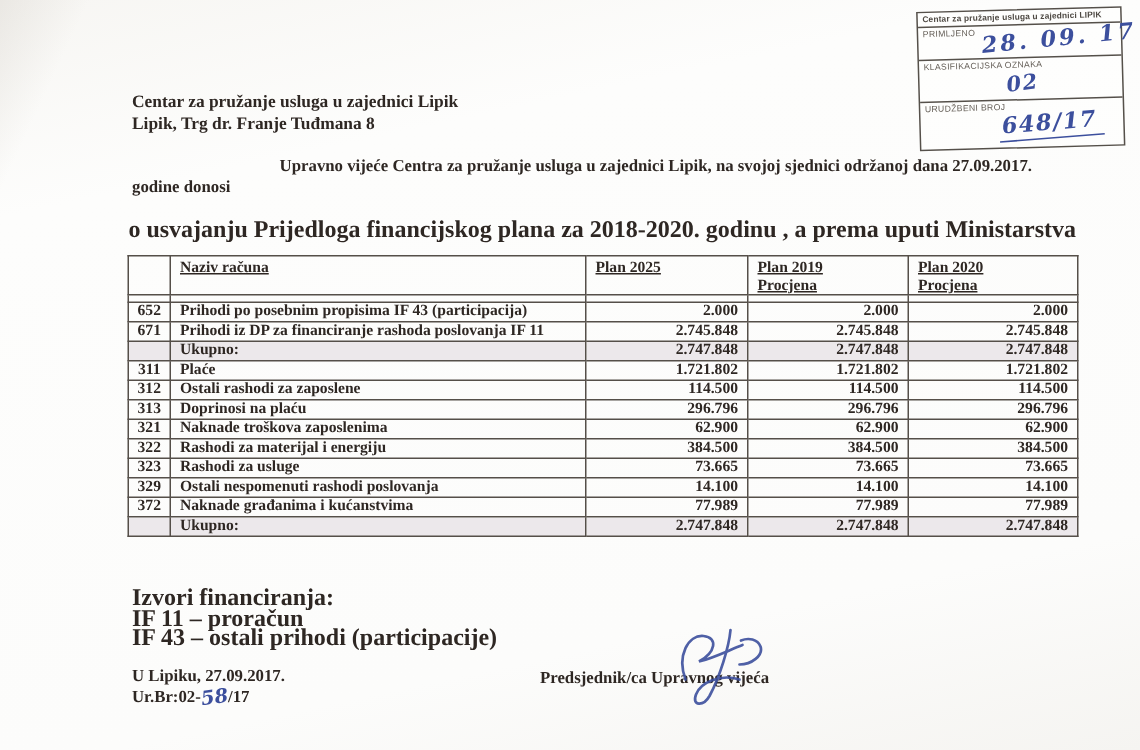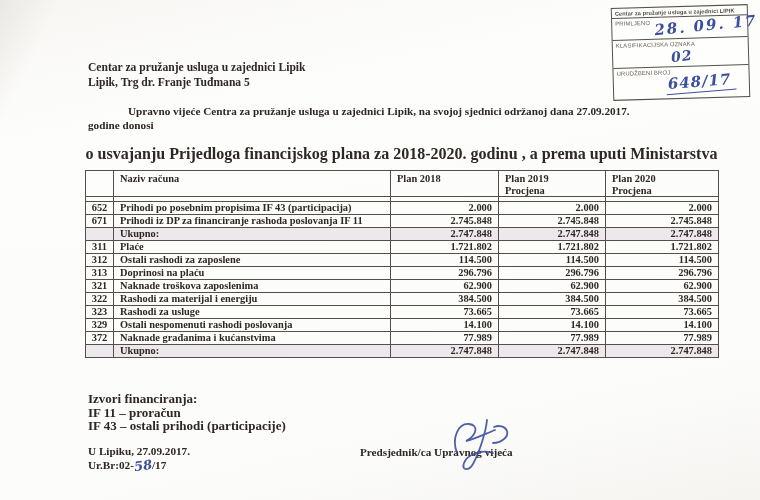--- a/index.html
+++ b/index.html
@@ -35,38 +35,38 @@
   .hand{
     font-family:"DejaVu Serif",serif;font-style:italic;
     color:#3c4f9d;font-weight:bold;
   }
   .hand-date{position:absolute;left:42px;top:0px;font-size:15px;transform:rotate(-4deg);letter-spacing:2px;white-space:nowrap;}
   .hand-class{position:absolute;left:58px;top:9px;font-size:14px;transform:rotate(-6deg);letter-spacing:1px;}
   .hand-number{position:absolute;left:52px;top:6px;font-size:15px;transform:rotate(-3deg);letter-spacing:1px;border-bottom:1px solid #3c4f9d;padding:0 4px 1px 2px;}
   
   .letterhead{position:absolute;left:88px;top:61px;font-weight:bold;font-size:11.6px;line-height:14.5px;}
   .intro{position:absolute;left:88px;top:105px;width:600px;font-weight:bold;font-size:11.2px;line-height:13.5px;}
-  .intro .indent{text-indent:40px;}
+  .intro .indent{text-indent:40px;text-align:right;}
   .doc-title{position:absolute;left:85px;top:131px;width:633px;text-align:center;font-weight:bold;font-size:11.6px;letter-spacing:.4px;}
   .doc-subtitle{position:absolute;left:85px;top:145px;width:633px;text-align:center;font-weight:bold;font-size:16px;}
   
   .fin-table{position:absolute;left:85px;top:170px;}
   table{border-collapse:collapse;table-layout:fixed;width:633px;font-family:"Liberation Serif","DejaVu Serif",serif;}
   th,td{border:1px solid #554f49;font-size:10.4px;font-weight:bold;color:#2e2723;overflow:hidden;white-space:nowrap;}
-  thead th{height:26px;vertical-align:top;text-align:left;padding:2px 3px 0 6px;line-height:11.5px;}
+  thead th{height:26px;vertical-align:top;text-align:left;padding:2px 3px 0 6px;line-height:11.5px;text-decoration:underline;}
   tr.spacer td{height:5px;padding:0;border-top:1.4px solid #554f49;}
   tbody td{height:13px;line-height:12px;padding:0 2px;}
   td.c-code{text-align:center;}
   td.c-name{padding-left:6px;}
   td.num{text-align:right;padding-right:6px;}
   tr.total td{background:#ece8eb;}
   tr.total td.c-name{background:#ece8eb;}
   table{border:1.6px solid #554f49;}
   
-  .sources{position:absolute;left:88px;top:392px;font-weight:bold;font-size:13px;line-height:13.5px;}
+  .sources{position:absolute;left:88px;top:392px;font-weight:bold;font-size:16px;line-height:13.5px;}
   .bottom-left{position:absolute;left:88px;top:444px;font-weight:bold;font-size:11.2px;line-height:14px;}
   .ref-hand{font-family:"DejaVu Serif",serif;font-style:italic;color:#3c4f9d;font-size:13px;display:inline-block;transform:rotate(-8deg) translateY(1px);}
   .sign-block{position:absolute;left:360px;top:446px;font-weight:bold;font-size:11.2px;}
   .signature{position:absolute;left:447px;top:417px;width:72px;height:58px;pointer-events:none;}
   .signature svg{width:100%;height:100%;}
 </style>
 </head>
 <body>
 
 <div class="sheet">
@@ -82,21 +82,21 @@
       <div class="hand hand-class">02</div>
     </div>
     <div class="stamp-row row-number">
       <div class="stamp-label">URUDŽBENI BROJ</div>
       <div class="hand hand-number">648/17</div>
     </div>
   </div>
 
   <div class="letterhead">
     <div>Centar za pružanje usluga u zajednici Lipik</div>
-    <div>Lipik, Trg dr. Franje Tuđmana 5</div>
+    <div>Lipik, Trg dr. Franje Tuđmana 8</div>
   </div>
 
   <div class="intro">
     <div class="indent">Upravno vijeće Centra za pružanje usluga u zajednici Lipik, na svojoj  sjednici održanoj dana 27.09.2017.</div>
     <div>godine donosi</div>
   </div>
 
   <div class="doc-subtitle">o usvajanju Prijedloga financijskog plana za 2018-2020. godinu , a prema uputi Ministarstva</div>
 
   <div class="fin-table">
@@ -105,21 +105,21 @@
         <col style="width:28px">
           <col style="width:277px">
           <col style="width:108px">
           <col style="width:107px">
           <col style="width:113px">
       </colgroup>
       <thead>
         <tr>
           <th></th>
           <th>Naziv računa</th>
-          <th>Plan 2018</th>
+          <th>Plan 2025</th>
           <th>
             <span>Plan 2019</span><br>
             <span>Procjena</span>
           </th>
           <th>
             <span>Plan 2020</span><br>
             <span>Procjena</span>
           </th>
         </tr>
         <tr class="spacer">

